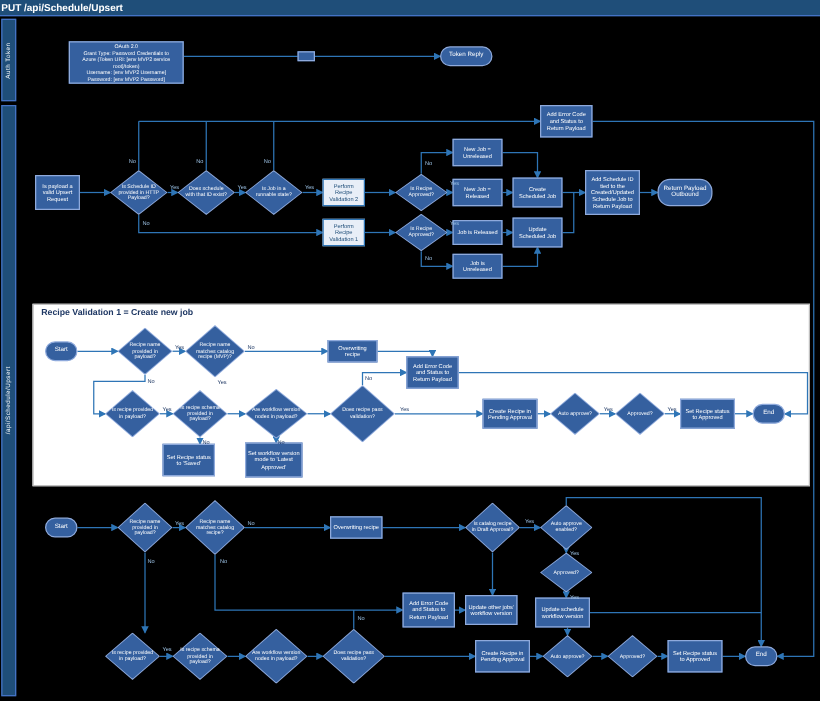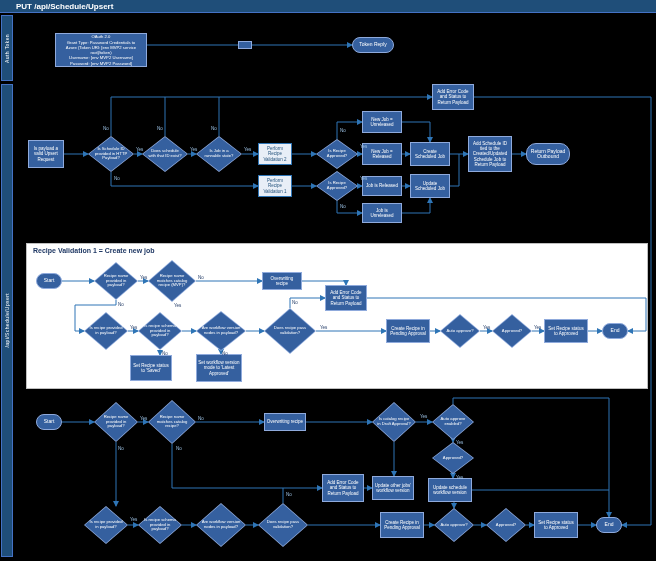--- a/index.html
+++ b/index.html
@@ -1,17 +1,17 @@
 <!DOCTYPE html>
 <html><head>
 <meta charset="utf-8">
 <style>
   html,body{margin:0;padding:0;background:#000;}
   .canvas{position:relative;width:656px;height:561px;background:#000;font-family:"Liberation Sans",sans-serif;overflow:hidden;}
-  .titlebar{position:absolute;left:0;top:0;width:656px;height:13px;background:#1f4e79;border-bottom:1px solid #4472c4;color:#fff;font-size:8px;font-weight:bold;line-height:13px;padding-left:16px;box-sizing:border-box;z-index:4;}
+  .titlebar{position:absolute;left:0;top:0;width:656px;height:13px;background:#1f4e79;border-bottom:1px solid #4472c4;color:#fff;font-size:8px;font-weight:bold;line-height:13px;padding-left:1px;box-sizing:border-box;z-index:4;}
   .lane{position:absolute;background:#1f4e79;border:1px solid #4472c4;color:#fff;display:flex;align-items:center;justify-content:center;z-index:2;box-sizing:border-box;}
   .lane span{writing-mode:vertical-rl;transform:rotate(180deg);font-size:5px;letter-spacing:.4px;white-space:nowrap;}
   .panel{position:absolute;background:#fff;border:1px solid #bfbfbf;z-index:0;box-sizing:border-box;}
   .panel-title{position:absolute;font-size:7px;font-weight:bold;color:#1f3864;z-index:2;}
   #edge-svg{position:absolute;left:0;top:0;z-index:1;}
   .edge{fill:none;stroke:#2e75b6;stroke-width:1;}
   #diagram-layer{position:absolute;left:0;top:0;width:656px;height:561px;z-index:2;}
   .node{position:absolute;box-sizing:border-box;display:flex;align-items:center;justify-content:center;text-align:center;}
   .node .lbl{white-space:pre-line;}
   .process{background:#35609f;border:1px solid #8faadc;color:#fff;font-size:4.5px;line-height:1.15;padding:1px;}

